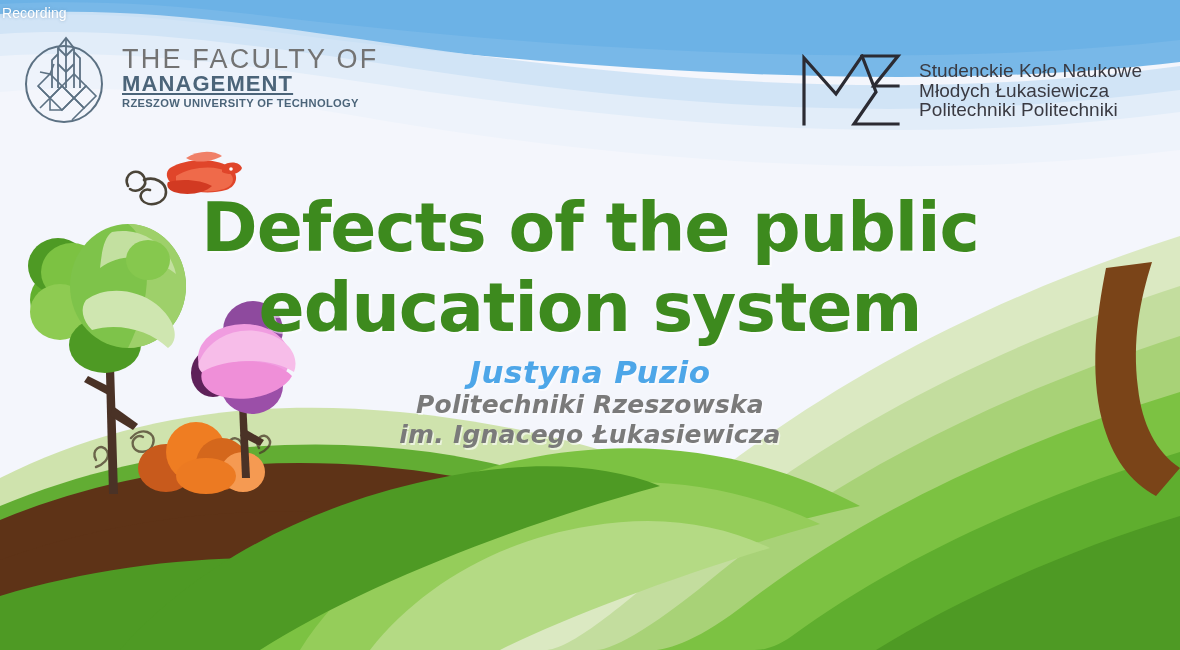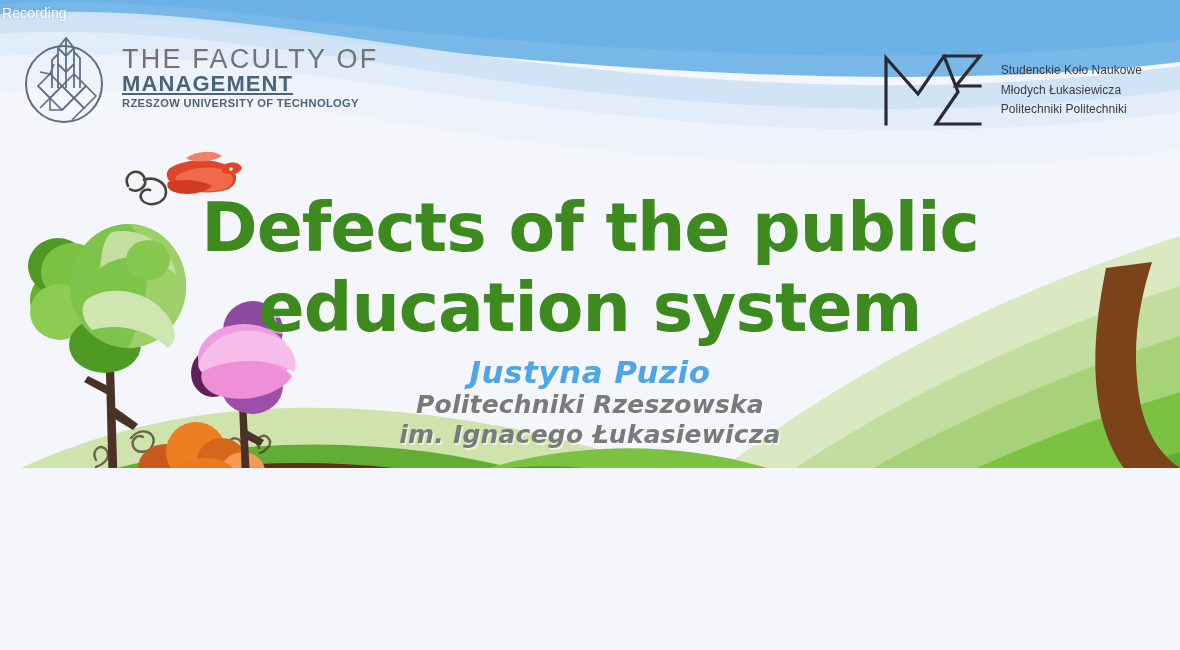--- a/index.html
+++ b/index.html
@@ -2,21 +2,21 @@
 <html><head>
 <meta charset="utf-8">
 <style>
   * { margin:0; padding:0; box-sizing:border-box; }
   html, body {
     width:1180px; height:650px; overflow:hidden;
     background:#f4f6fc;
     font-family:"Liberation Sans", sans-serif;
   }
   #slide {
-    position:relative; width:1180px; height:468px;
+    position:relative; width:1180px; height:650px;
     background:#f4f6fc; overflow:hidden;
   }
   #bg-svg, #art-svg {
     position:absolute; left:0; top:0; width:1180px; height:650px;
     display:block;
   }
   
   #recording-badge {
     position:absolute; left:2px; top:5px; z-index:40;
     color:#ffffff; font-size:14px; line-height:16px;
@@ -44,21 +44,21 @@
     transform:scaleX(.97); transform-origin:left center;
   }
   
   #skn-logo {
     position:absolute; right:38px; top:50px; z-index:30;
     display:flex; align-items:center; gap:16px;
   }
   #skn-mark { width:105px; height:80px; flex:0 0 auto; }
   #skn-text { padding-top:1px; }
   .skn-line {
-    font-size:12px; color:#3a3a42; line-height:19.5px;
+    font-size:19px; color:#3a3a42; line-height:19.5px;
     white-space:nowrap; letter-spacing:.05px;
   }
   
   #title-block {
     position:absolute; left:0; top:188px; width:1180px; z-index:20;
     text-align:center; pointer-events:none;
   }
   .title-line {
     color:#3d8a1e;
     font-family:"DejaVu Sans", sans-serif;

